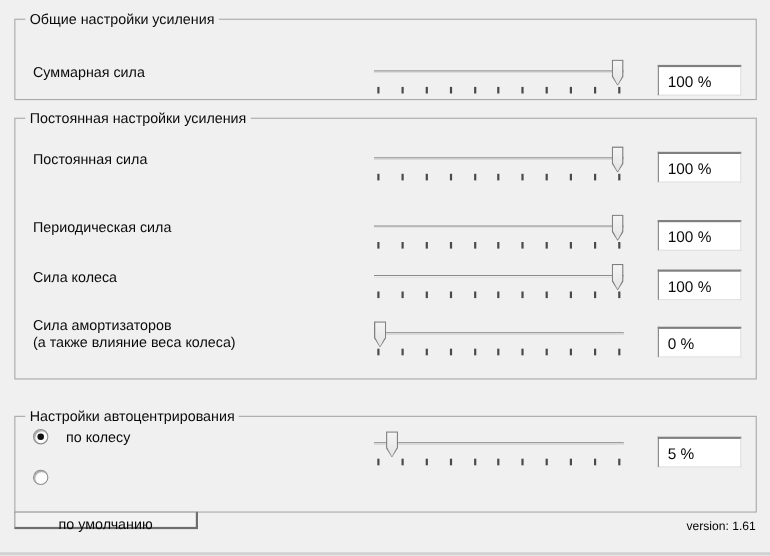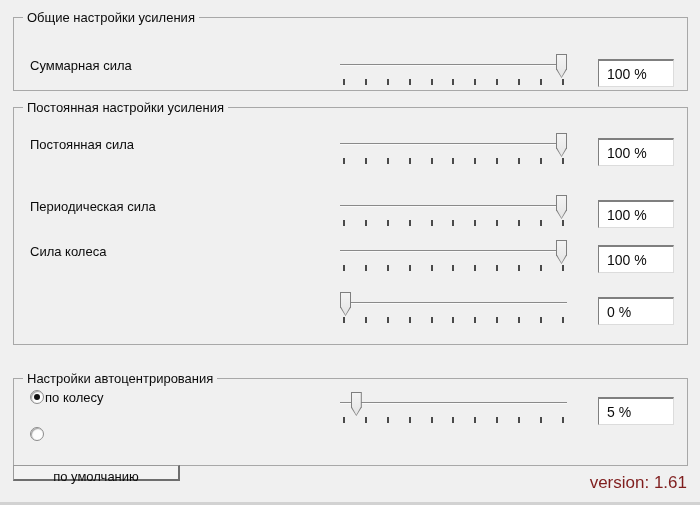--- a/index.html
+++ b/index.html
@@ -69,21 +69,21 @@
 
   
   #row-total     { top:34px;margin-top:16px;  }
   #row-constant  { top:129px; }
   #row-periodic  { top:191px; }
   #row-spring    { top:236px; }
   #row-damper    { top:288px; }
   #row-autocenter{ top:388px; }
 
   
-  .radio-row { position:absolute; left:30px; height:16px; display:flex; align-items:center; gap:1px; }
+  .radio-row { position:absolute; left:30px; height:16px; display:flex; align-items:center; gap:16px; }
   #radio-row-wheel { top:389px; }
   #radio-row-game  { top:426px; }
   .radio {
     width:14px; height:14px; border-radius:50%;
     background:#fdfdfd;
     border:1px solid #8c8c8c;
     box-shadow:inset 1px 1px 1px rgba(90,90,90,.55);
     position:relative; flex:0 0 auto;
   }
   .radio.checked::after {
@@ -99,21 +99,21 @@
     border:1px solid #9a9a9a;
     border-right:2px solid #6e6e6e;
     border-bottom:2px solid #6e6e6e;
     font-family:"Liberation Sans", sans-serif;
     font-size:13px; color:#0a0a0a;
     text-align:center; line-height:22px;
     cursor:default;
   }
   .version {
     position:absolute; right:13px; top:473px;
-    font-size:17px; color:#7f1d1d;
+    font-size:11px; color:#000000;
   }
 </style>
 </head>
 <body>
 
 <div class="screen">
 
   <div class="groupbox" id="gb-general">
     <span class="gb-title">Общие настройки усиления</span>
   </div>
@@ -214,20 +214,22 @@
           <span></span>
           <span></span>
           <span></span>
           <span></span>
         </div>
     </div>
     <input class="valuebox" value="100 %" style="">
   </div>
 
   <div class="srow" id="row-damper">
+    <span class="rlabel two-line"><span>Сила амортизаторов</span><br>
+    <span>(а также влияние веса колеса)</span></span>
     <div class="slider">
       <div class="track"></div>
       <div class="thumb" style="left: 0px;">
           <div class="thumb-face"></div>
         </div>
       <div class="ticks">
           <span></span>
           <span></span>
           <span></span>
           <span></span>

